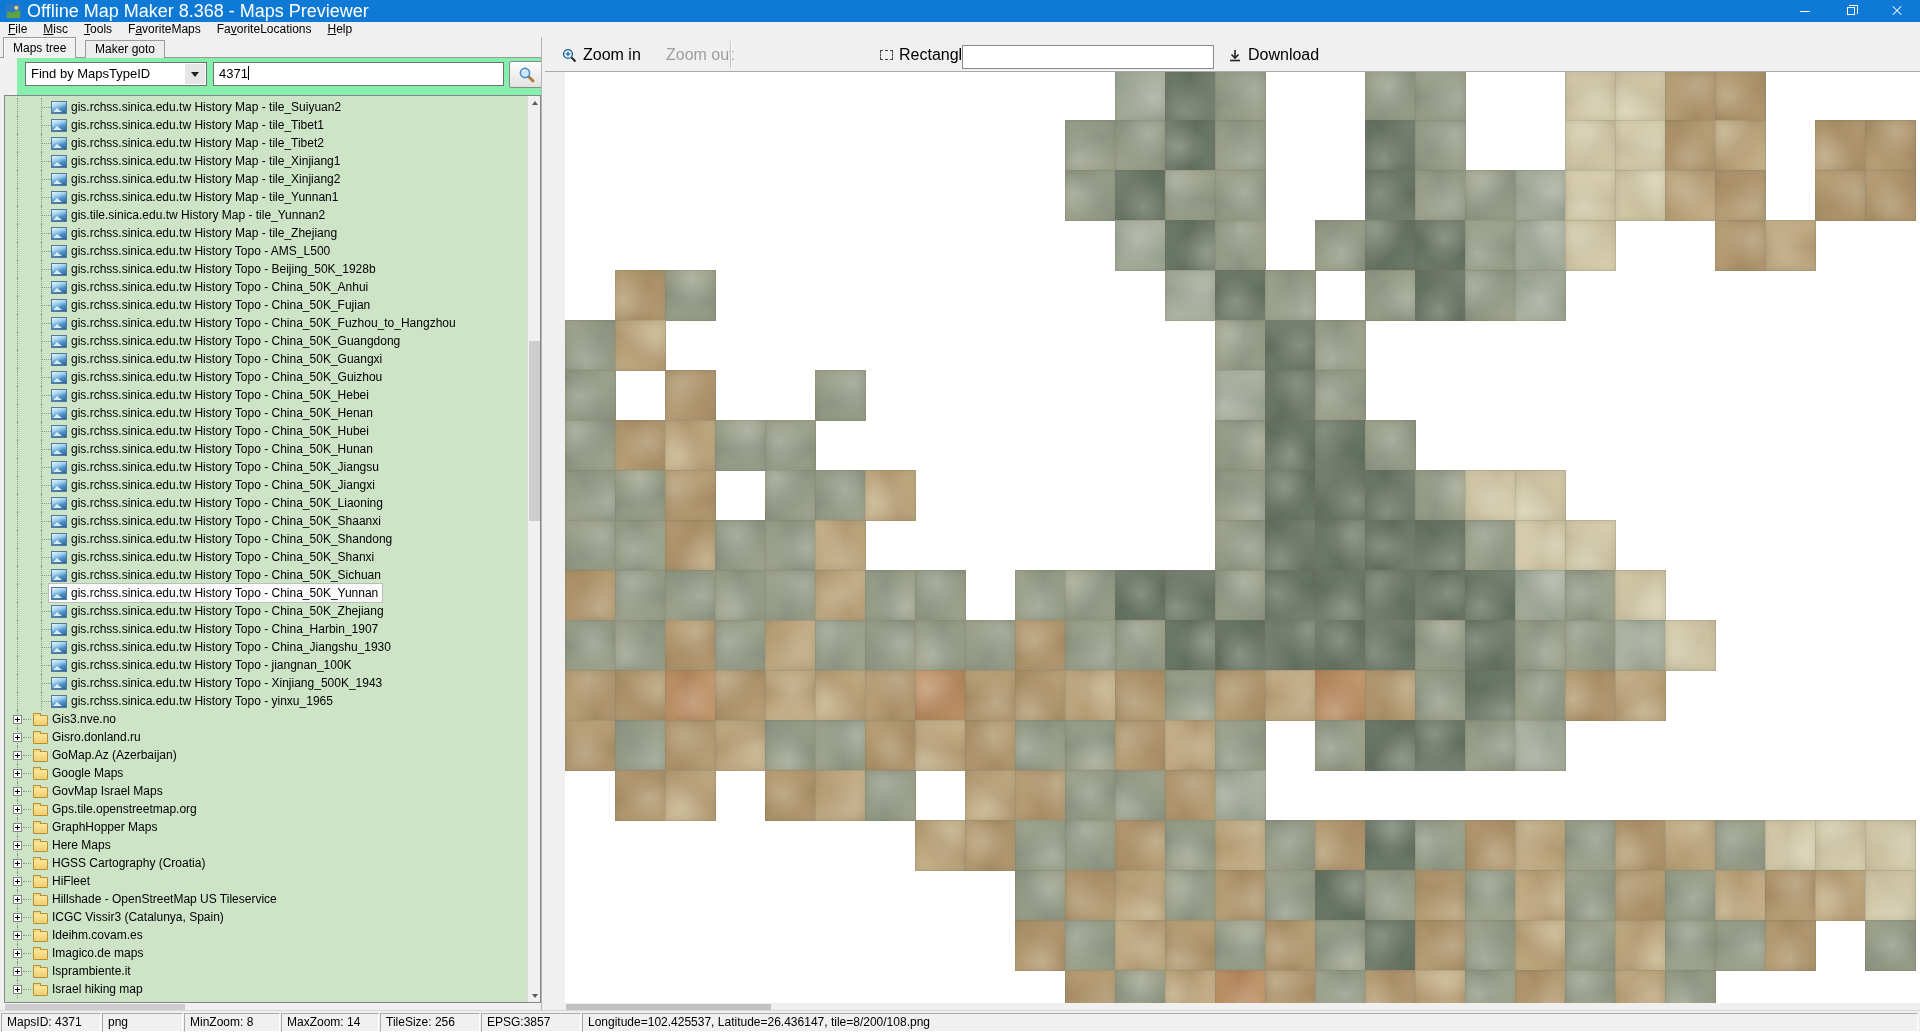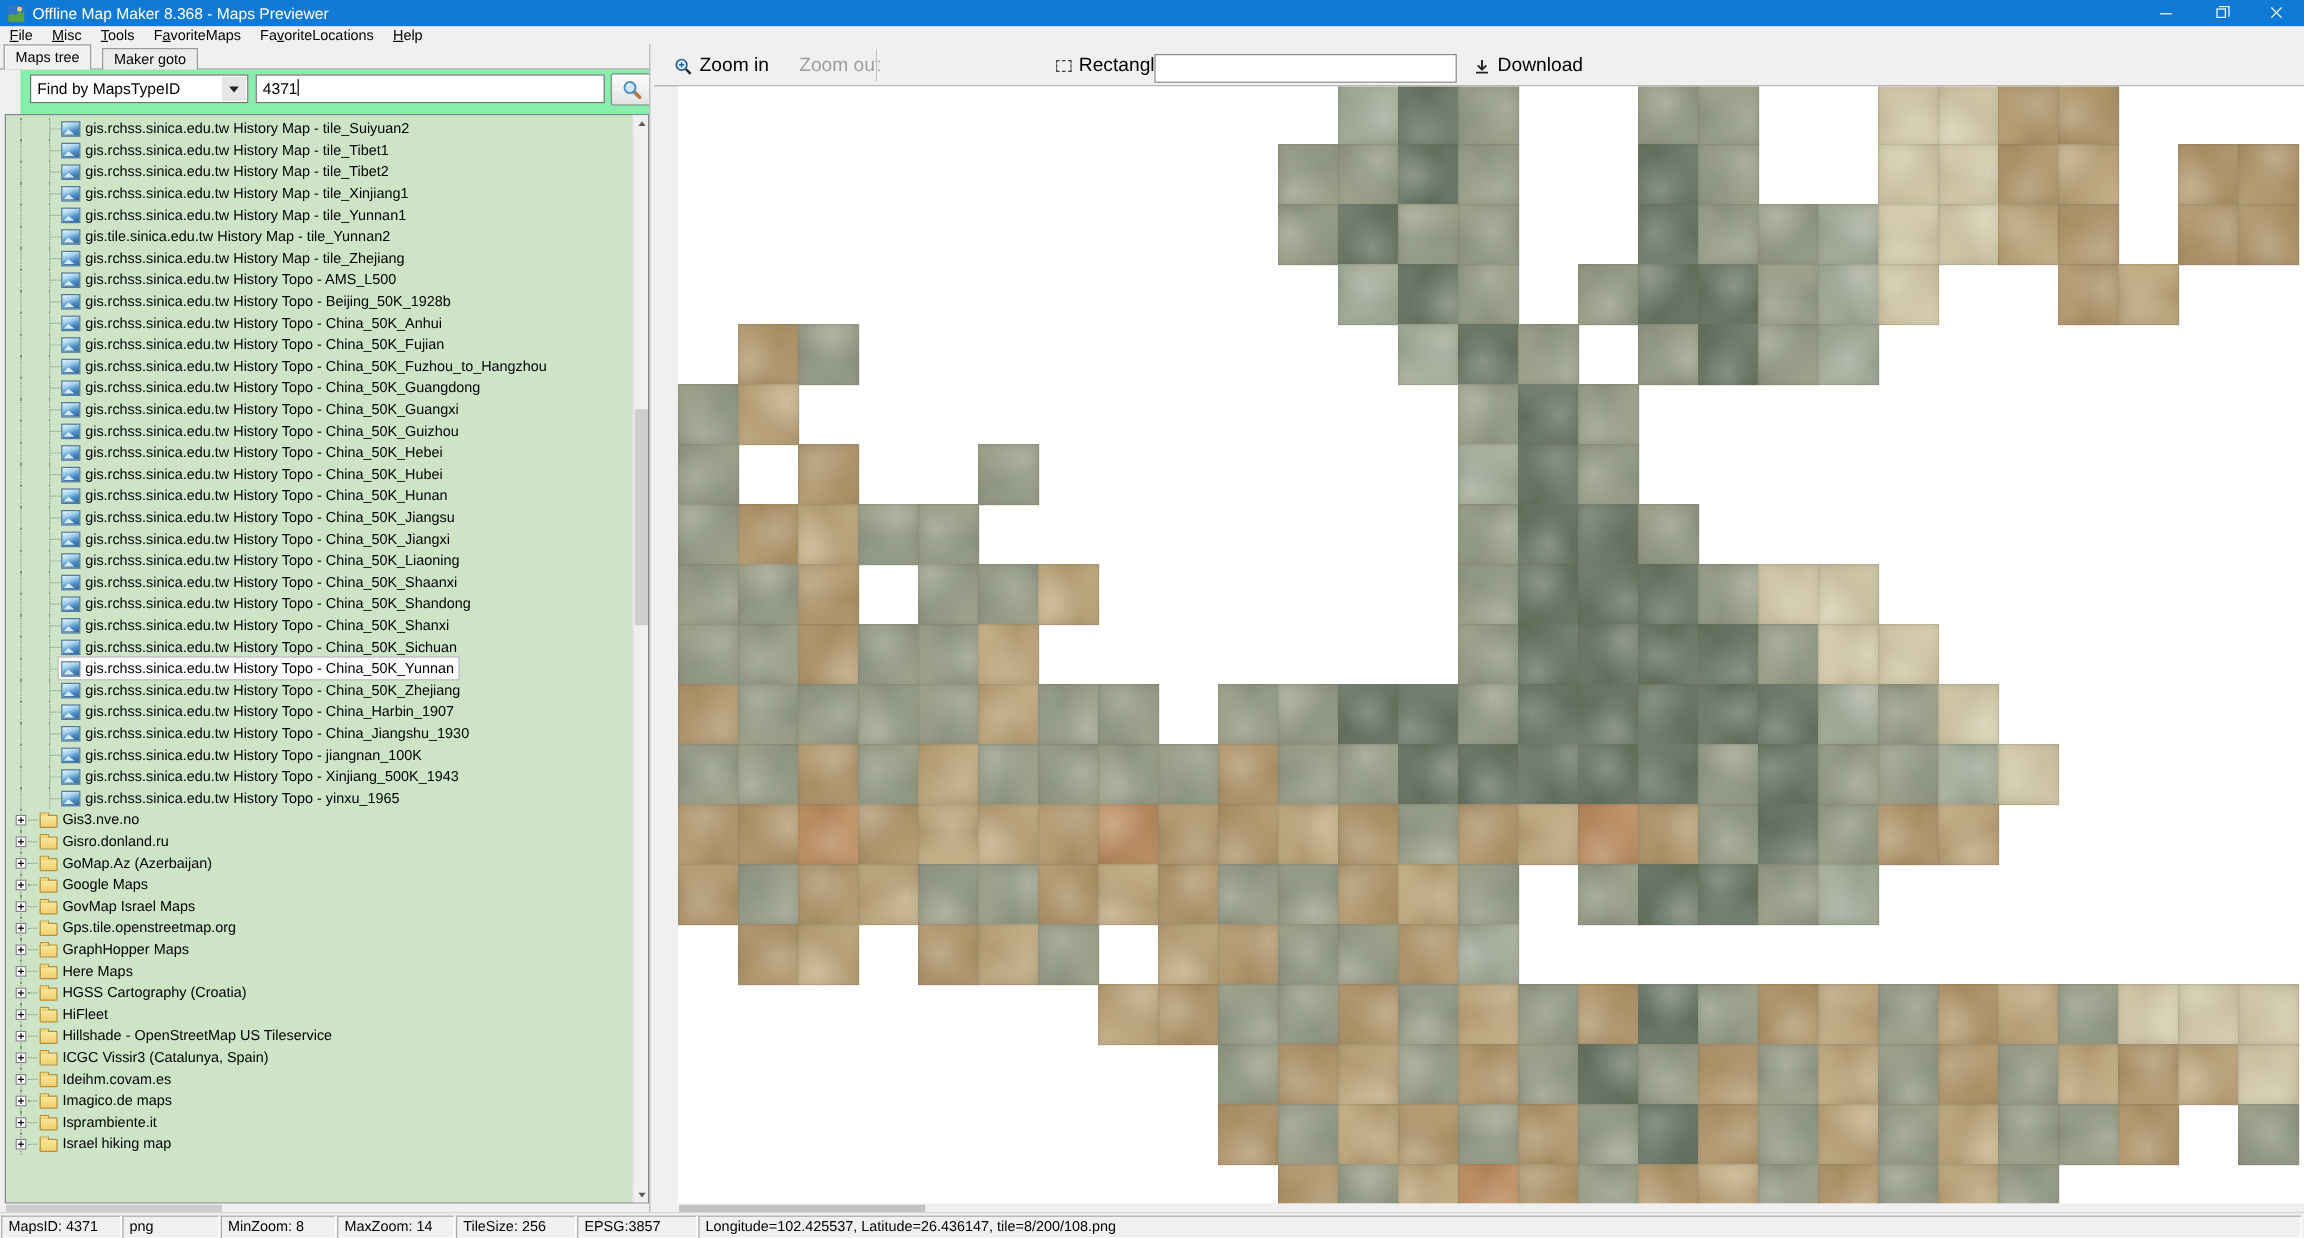--- a/index.html
+++ b/index.html
@@ -1,21 +1,21 @@
 <!DOCTYPE html>
 <html><head>
 <meta charset="utf-8">
 <style>
   html,body{margin:0;padding:0;background:#000;}
   *{box-sizing:border-box;}
   .window{position:relative;width:1920px;height:1032px;background:#f0f0f0;overflow:hidden;
           font-family:"Liberation Sans",sans-serif;color:#000;}
   
   .titlebar{position:absolute;left:0;top:0;width:1920px;height:22px;background:#0f7ad5;
-            display:flex;align-items:center;color:#fff;font-size:13px;}
+            display:flex;align-items:center;color:#fff;font-size:18px;}
   .app-icon{width:15px;height:15px;margin:0 6px 0 6px;flex:0 0 auto;}
   .win-controls{position:absolute;right:0;top:0;height:22px;display:flex;}
   .wbtn{width:46px;height:22px;display:flex;align-items:center;justify-content:center;}
   .glyph-min{width:10px;height:1px;background:#fff;}
   .glyph-restore{position:relative;width:8px;height:8px;border:1px solid #fff;background:#0f7ad5;}
   .glyph-restore::before{content:"";position:absolute;left:1px;top:-3px;width:8px;height:8px;border:1px solid #fff;
             border-bottom:none;border-left:none;}
   .glyph-close{position:relative;width:10px;height:10px;}
   .glyph-close::before,.glyph-close::after{content:"";position:absolute;left:-1px;top:4px;width:12px;height:1px;background:#fff;}
   .glyph-close::before{transform:rotate(45deg);} .glyph-close::after{transform:rotate(-45deg);}
@@ -193,20 +193,29 @@
             <span class="leaf-ic"></span>
             <span class="tlabel">gis.rchss.sinica.edu.tw History Map - tile_Xinjiang1</span>
           </span>
         </div>
         <div class="trow leaf">
           <span class="pline"></span>
           <span class="lline"></span>
           <span class="stub"></span>
           <span class="cell">
             <span class="leaf-ic"></span>
+            <span class="tlabel">gis.rchss.sinica.edu.tw History Map - tile_Xinjiang2</span>
+          </span>
+        </div>
+        <div class="trow leaf">
+          <span class="pline"></span>
+          <span class="lline"></span>
+          <span class="stub"></span>
+          <span class="cell">
+            <span class="leaf-ic"></span>
             <span class="tlabel">gis.rchss.sinica.edu.tw History Map - tile_Yunnan1</span>
           </span>
         </div>
         <div class="trow leaf">
           <span class="pline"></span>
           <span class="lline"></span>
           <span class="stub"></span>
           <span class="cell">
             <span class="leaf-ic"></span>
             <span class="tlabel">gis.tile.sinica.edu.tw History Map - tile_Yunnan2</span>
@@ -293,20 +302,29 @@
             <span class="tlabel">gis.rchss.sinica.edu.tw History Topo - China_50K_Guizhou</span>
           </span>
         </div>
         <div class="trow leaf">
           <span class="pline"></span>
           <span class="lline"></span>
           <span class="stub"></span>
           <span class="cell">
             <span class="leaf-ic"></span>
             <span class="tlabel">gis.rchss.sinica.edu.tw History Topo - China_50K_Hebei</span>
+          </span>
+        </div>
+        <div class="trow leaf">
+          <span class="pline"></span>
+          <span class="lline"></span>
+          <span class="stub"></span>
+          <span class="cell">
+            <span class="leaf-ic"></span>
+            <span class="tlabel">gis.rchss.sinica.edu.tw History Topo - China_50K_Henan</span>
           </span>
         </div>
         <div class="trow leaf">
           <span class="pline"></span>
           <span class="lline"></span>
           <span class="stub"></span>
           <span class="cell">
             <span class="leaf-ic"></span>
             <span class="tlabel">gis.rchss.sinica.edu.tw History Topo - China_50K_Hubei</span>
           </span>

